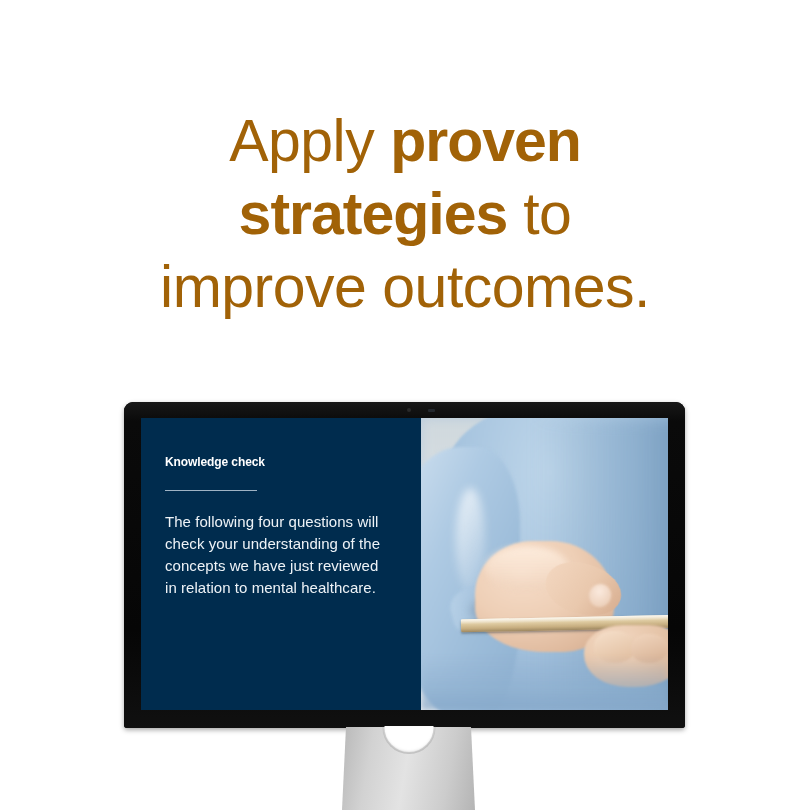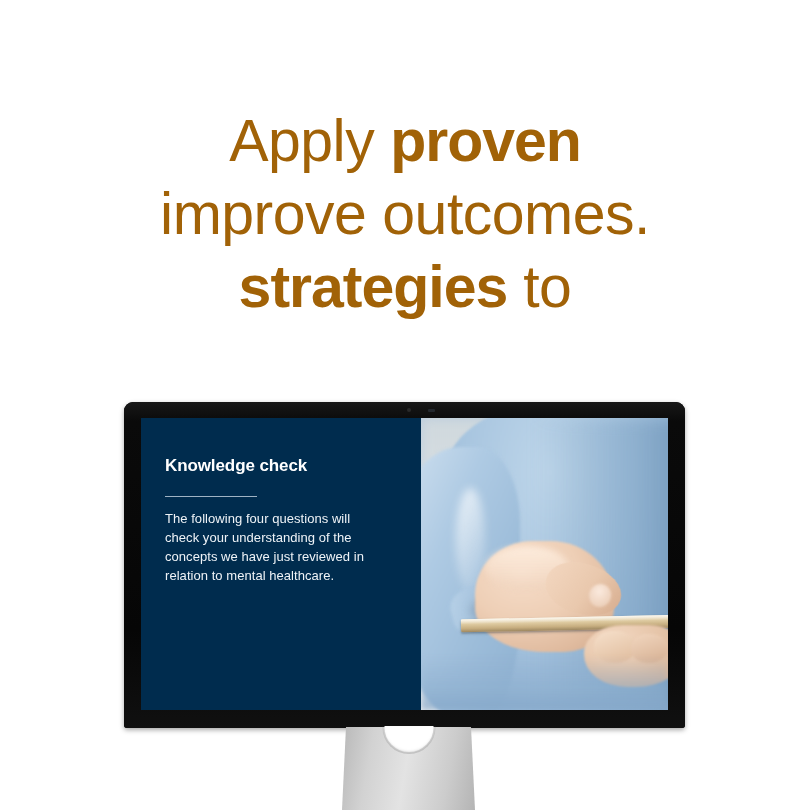--- a/index.html
+++ b/index.html
@@ -93,37 +93,37 @@
     width: 280px;
     height: 100%;
     background: #002c4e;
     flex: 0 0 280px;
     position: relative;
     box-sizing: border-box;
     padding: 38px 0 0 24px;
   }
   #slide-title {
     color: #ffffff;
-    font-size: 17px;
+    font-size: 12px;
     font-weight: 700;
     letter-spacing: -0.1px;
     line-height: 1.15;
     margin: 0;
   }
   #slide-divider {
     width: 92px;
     height: 1.5px;
     background: #9fb3c4;
     margin: 20px 0 0 0;
   }
   #slide-body {
     color: #eef3f7;
-    font-size: 13px;
+    font-size: 15px;
     line-height: 1.45;
-    margin: 13px 0 0 0;
+    margin: 20px 0 0 0;
     width: 218px;
     letter-spacing: 0.05px;
   }
 
   
   #photo-panel {
     flex: 1 1 auto;
     height: 100%;
     position: relative;
     overflow: hidden;
@@ -356,22 +356,22 @@
     border-radius: 0 0 28px 28px;
     box-shadow: inset 0 -2px 3px rgba(120,120,120,0.35);
     pointer-events: none;
   }
 </style>
 </head>
 <body>
 
 <div id="headline">
   <span class="hl-line"><span>Apply </span><span class="bold">proven</span></span>
+  <span class="hl-line"><span class="bold">strategies</span><span> to</span></span>
   <span class="hl-line"><span>improve outcomes.</span></span>
-  <span class="hl-line"><span class="bold">strategies</span><span> to</span></span>
 </div>
 
 <div id="monitor">
   <div id="monitor-bezel-sheen"></div>
   <div id="webcam-dot"></div>
   <div id="sensor-bar"></div>
 
   <div id="screen">
 
     <div id="slide-panel">

